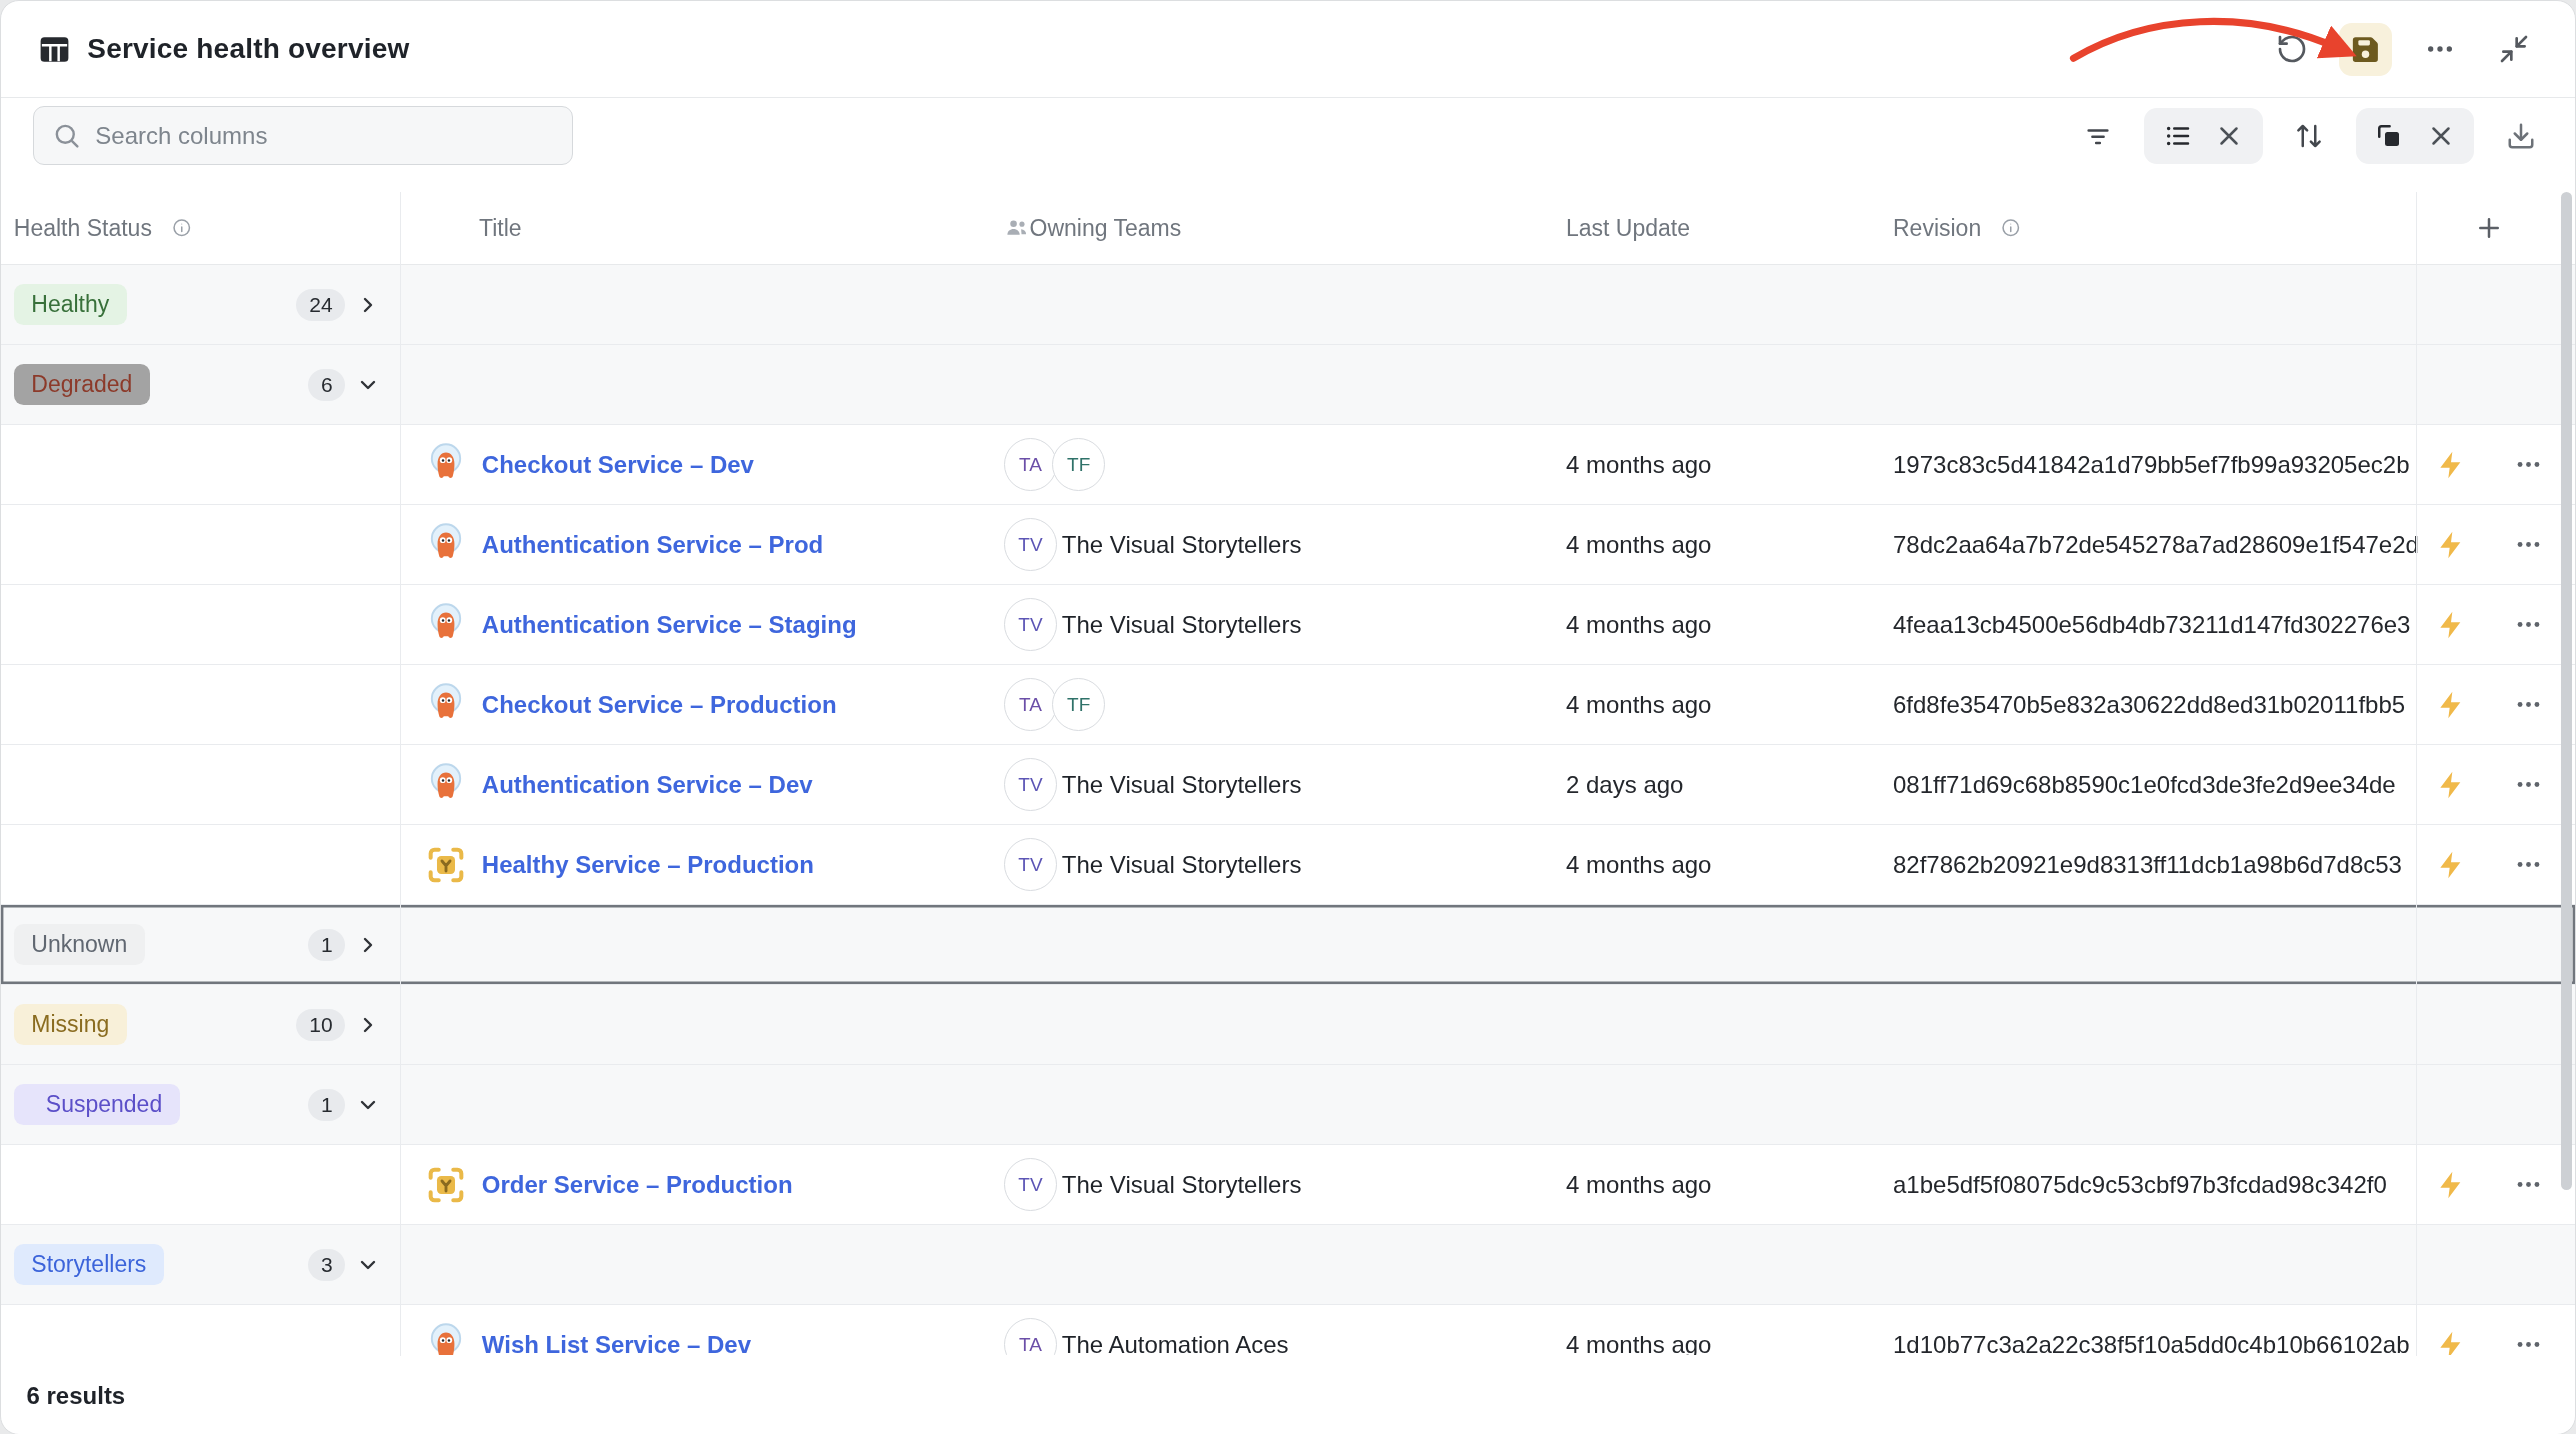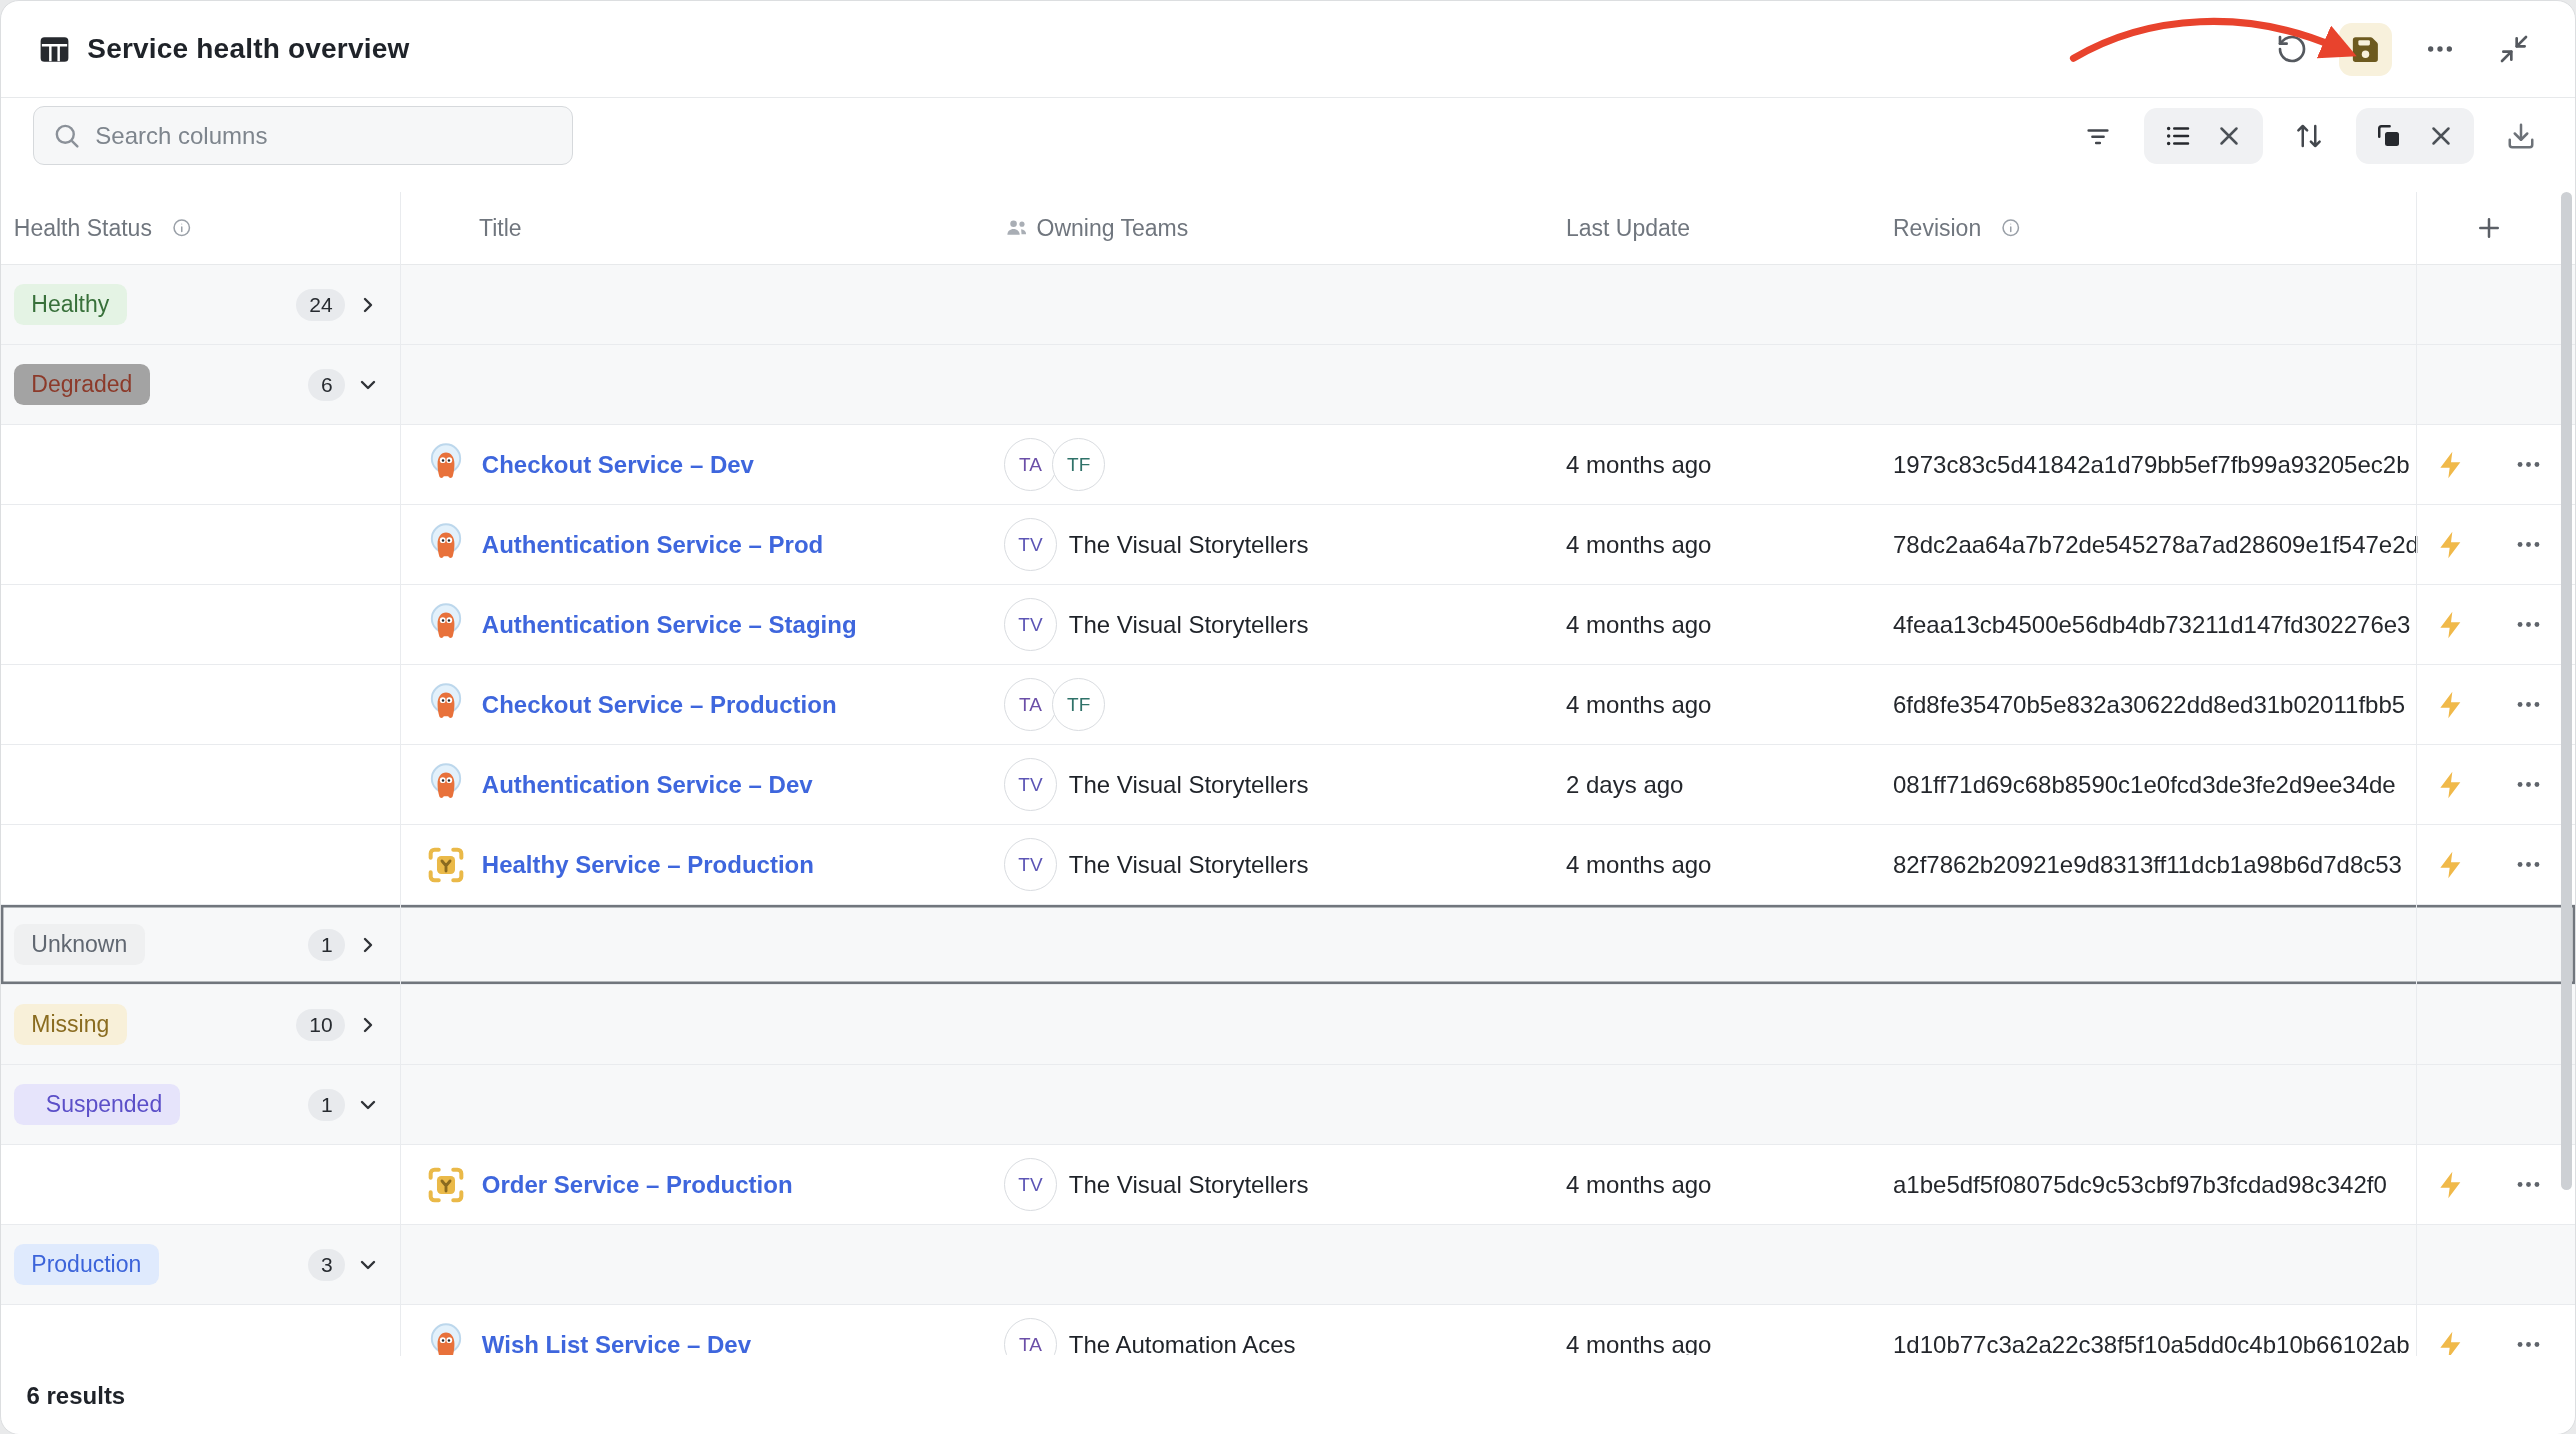--- a/index.html
+++ b/index.html
@@ -35,21 +35,21 @@
   .tool-pill{background:#f0f1f3;border-radius:12.8px;display:flex;align-items:center;gap:6.4px;padding:3.2px 11px;height:56px;}
   .tool-pill .tool-btn{color:#26292e;}
   .tool-pill .tool-btn.x{color:#4c5157;}
 
   
   .table{position:relative;margin-top:19px;height:1164px;}
   .thead{position:relative;height:73px;border-bottom:0.8px solid #e7e9eb;font-size:23px;color:#70767e;}
   .cell{position:absolute;top:0;height:100%;display:flex;align-items:center;white-space:nowrap;}
   .c-health{left:12.8px;width:373px;gap:11px;padding-right:6.4px;}
   .c-title{left:422px;gap:12.8px;}
-  .c-teams{left:1003px;gap:7px;}
+  .c-teams{left:1003px;gap:0;}
   .c-updated{left:1565px;}
   .c-revision{left:1892px;}
   .c-actions{left:2415px;width:140px;justify-content:center;gap:41px;padding-left:6.4px;}
   .thead .hcell-label{display:flex;align-items:center;gap:19px;}
   .info-ic{width:21.5px;height:21.5px;color:#9aa0a8;}
   .users-ic{width:25.5px;height:25.5px;color:#a9aeb5;}
   .plus-ic{width:30px;height:30px;color:#5b5f66;}
 
   .tbody{position:relative;height:1090px;overflow:hidden;}
   .row{position:relative;height:80px;border-bottom:0.8px solid #e9ebee;background:#ffffff;font-size:24px;color:#24272c;}
@@ -584,21 +584,21 @@
           <button class="menu-btn">
               <svg viewBox="0 0 24 24">
                 <use href="#i-dots"></use>
               </svg>
             </button>
         </div>
       </div>
 
       <div class="row group">
         <div class="cell c-health">
-          <span class="badge" style="background: rgb(223, 234, 253); color: rgb(60, 100, 218);">Production</span>
+          <span class="badge" style="background: rgb(223, 234, 253); color: rgb(60, 100, 218);">Storytellers</span>
           <span class="count">3</span>
           <svg class="chev" viewBox="0 0 24 24">
               <use href="#i-chev-down"></use>
             </svg>
         </div>
       </div>
 
       <div class="row service">
         <div class="cell c-title">
           <span class="svc-icon">

